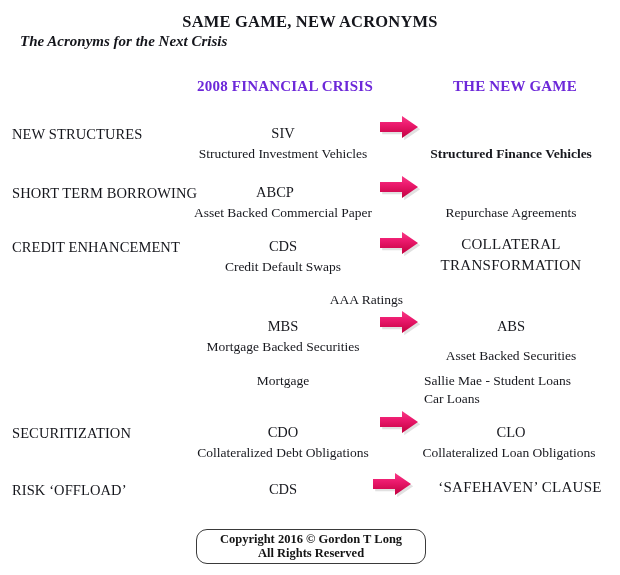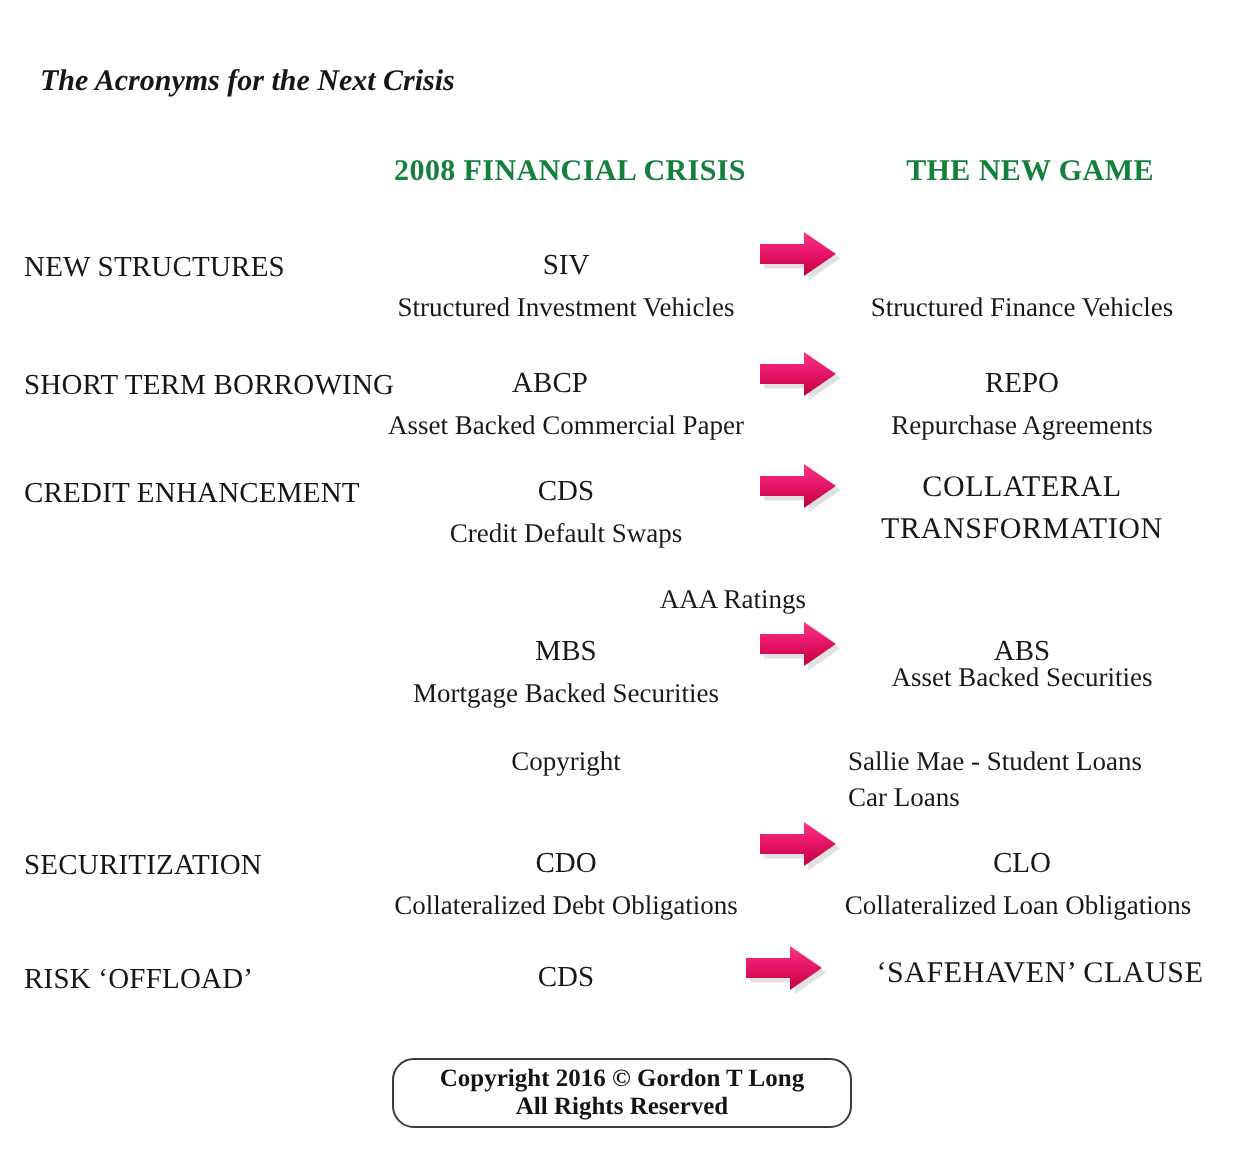--- a/index.html
+++ b/index.html
@@ -45,21 +45,21 @@
     margin-left: 20px;
   }
 
   
   .col-head {
     position: absolute;
     top: 78px;
     font-size: 15px;
     font-weight: bold;
     letter-spacing: 0.2px;
-    color: #15803d;
+    color: #6d28d9;
     text-align: center;
   }
   .col-head.left-col  { left: 165px; width: 240px; }
   .col-head.right-col { left: 415px; width: 200px; }
 
   
   .cell {
     position: absolute;
     color: #17181e;
     white-space: nowrap;
@@ -121,20 +121,21 @@
     line-height: 1.12;
     color: #141414;
   }
   .copyright-box .line { display: block; white-space: nowrap; }
 </style>
 </head>
 <body>
 
 <div id="page">
 
+  <div class="title-main">SAME GAME, NEW ACRONYMS</div>
   <div class="title-sub">The Acronyms for the Next Crisis</div>
 
   <div class="col-head left-col">2008 FINANCIAL CRISIS</div>
   <div class="col-head right-col">THE NEW GAME</div>
 
   <div class="rowlabel" style="top:126px;">NEW STRUCTURES</div>
   <div class="cell ctr mid acr" style="top:125px;">SIV</div>
   <div class="cell ctr mid desc" style="top:146px;">Structured Investment Vehicles</div>
   <div class="arrow" style="left:377px; top:114px;">
     <svg viewBox="0 0 44 26" xmlns="http://www.w3.org/2000/svg">
@@ -142,32 +143,31 @@
         <linearGradient id="ag1" x1="0" y1="0" x2="0" y2="1">
           <stop offset="0%" stop-color="#F73A85"></stop>
           <stop offset="38%" stop-color="#EC1A6E"></stop>
           <stop offset="100%" stop-color="#C2003F"></stop>
         </linearGradient>
       </defs>
       <polygon points="3,8 25,8 25,2 41,13 25,24 25,18 3,18" fill="#c9c9c9" opacity="0.55" transform="translate(2.2,2.2)"></polygon>
       <polygon points="3,8 25,8 25,2 41,13 25,24 25,18 3,18" fill="url(#ag1)"></polygon>
     </svg>
   </div>
-  <div class="cell ctr rgt desc" style="top:146px;">Structured Finance Vehicles</div>
+  <div class="cell ctr rgt desc" style="top:146px;font-weight:bold;">Structured Finance Vehicles</div>
 
   <div class="rowlabel" style="top:185px;">SHORT TERM BORROWING</div>
   <div class="cell ctr acr" style="left:225px; width:100px; top:184px;">ABCP</div>
   <div class="cell ctr mid desc" style="top:205px;">Asset Backed Commercial  Paper</div>
   <div class="arrow" style="left:377px; top:174px;">
     <svg viewBox="0 0 44 26" xmlns="http://www.w3.org/2000/svg">
       <polygon points="3,8 25,8 25,2 41,13 25,24 25,18 3,18" fill="#c9c9c9" opacity="0.55" transform="translate(2.2,2.2)"></polygon>
       <polygon points="3,8 25,8 25,2 41,13 25,24 25,18 3,18" fill="url(#ag1)"></polygon>
     </svg>
   </div>
-  <div class="cell ctr rgt acr" style="top:184px;">REPO</div>
   <div class="cell ctr rgt desc" style="top:205px;">Repurchase Agreements</div>
 
   <div class="rowlabel" style="top:239px;">CREDIT ENHANCEMENT</div>
   <div class="cell ctr mid acr" style="top:238px;">CDS</div>
   <div class="cell ctr mid desc" style="top:259px;">Credit Default Swaps</div>
   <div class="arrow" style="left:377px; top:230px;">
     <svg viewBox="0 0 44 26" xmlns="http://www.w3.org/2000/svg">
       <polygon points="3,8 25,8 25,2 41,13 25,24 25,18 3,18" fill="#c9c9c9" opacity="0.55" transform="translate(2.2,2.2)"></polygon>
       <polygon points="3,8 25,8 25,2 41,13 25,24 25,18 3,18" fill="url(#ag1)"></polygon>
     </svg>
@@ -178,23 +178,23 @@
   <div class="cell ctr mid desc" style="top:292px;text-align:right;">AAA Ratings</div>
   <div class="cell ctr mid acr" style="top:318px;">MBS</div>
   <div class="cell ctr mid desc" style="top:339px;">Mortgage Backed Securities</div>
   <div class="arrow" style="left:377px; top:309px;">
     <svg viewBox="0 0 44 26" xmlns="http://www.w3.org/2000/svg">
       <polygon points="3,8 25,8 25,2 41,13 25,24 25,18 3,18" fill="#c9c9c9" opacity="0.55" transform="translate(2.2,2.2)"></polygon>
       <polygon points="3,8 25,8 25,2 41,13 25,24 25,18 3,18" fill="url(#ag1)"></polygon>
     </svg>
   </div>
   <div class="cell ctr rgt acr" style="top:318px;">ABS</div>
-  <div class="cell ctr rgt desc" style="top:331px;">Asset Backed Securities</div>
-
-  <div class="cell ctr mid desc" style="top:373px;">Copyright</div>
+  <div class="cell ctr rgt desc" style="top:348px;">Asset Backed Securities</div>
+
+  <div class="cell ctr mid desc" style="top:373px;">Mortgage</div>
   <div class="cell lft rgt-left desc" style="top:373px;">Sallie Mae - Student Loans</div>
   <div class="cell lft rgt-left desc" style="top:391px;">Car Loans</div>
 
   <div class="rowlabel" style="top:425px;">SECURITIZATION</div>
   <div class="cell ctr mid acr" style="top:424px;">CDO</div>
   <div class="cell ctr mid desc" style="top:445px;">Collateralized Debt Obligations</div>
   <div class="arrow" style="left:377px; top:409px;">
     <svg viewBox="0 0 44 26" xmlns="http://www.w3.org/2000/svg">
       <polygon points="3,8 25,8 25,2 41,13 25,24 25,18 3,18" fill="#c9c9c9" opacity="0.55" transform="translate(2.2,2.2)"></polygon>
       <polygon points="3,8 25,8 25,2 41,13 25,24 25,18 3,18" fill="url(#ag1)"></polygon>

